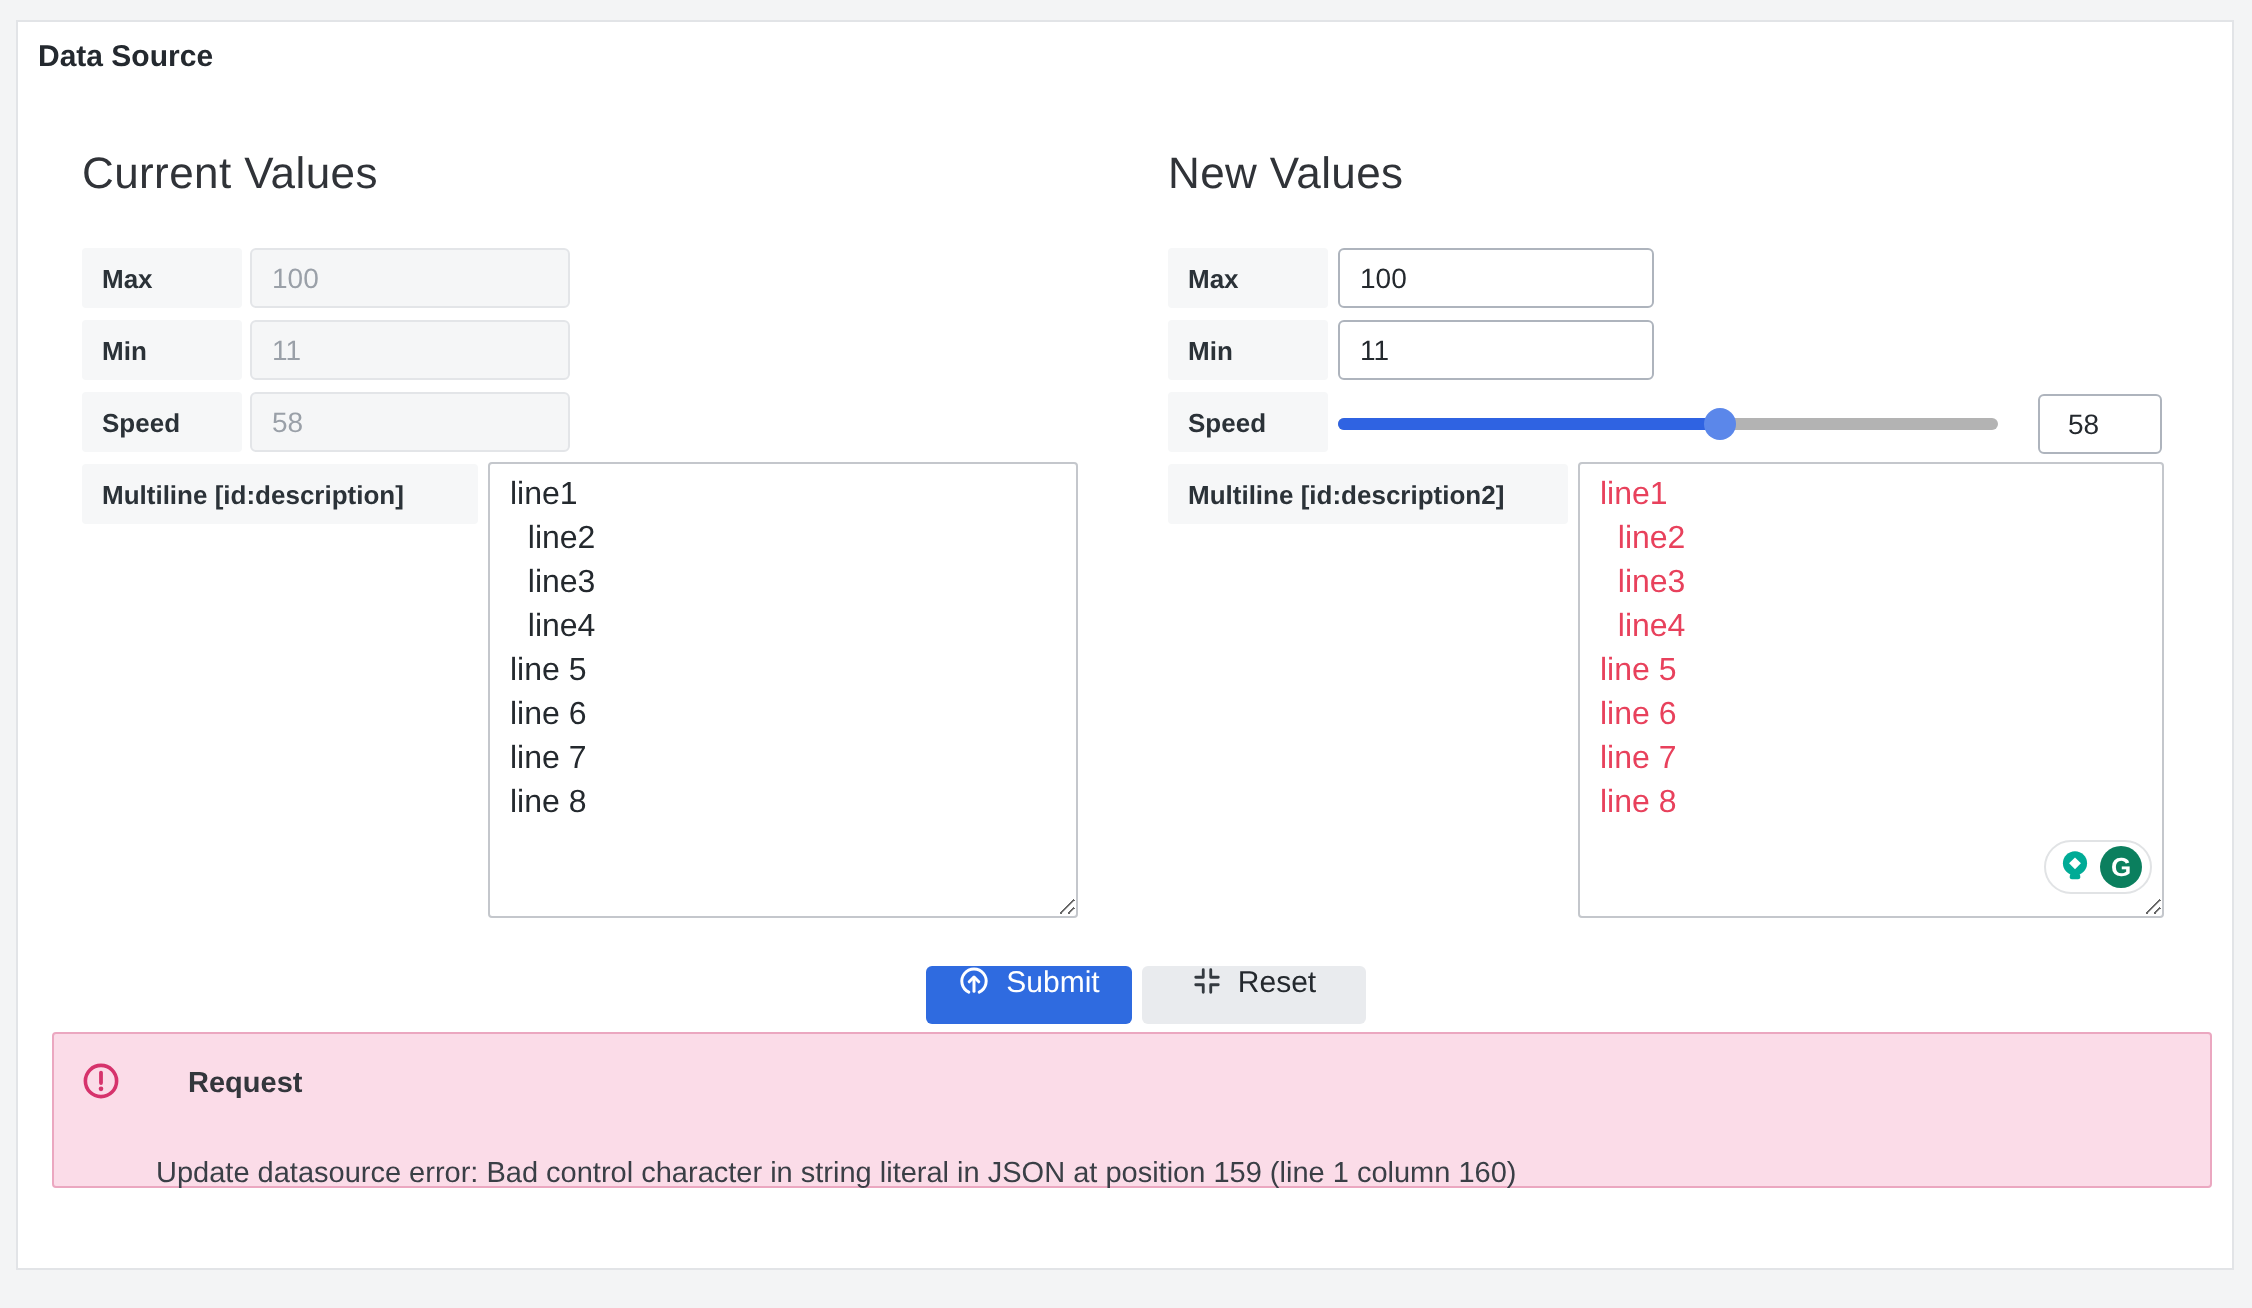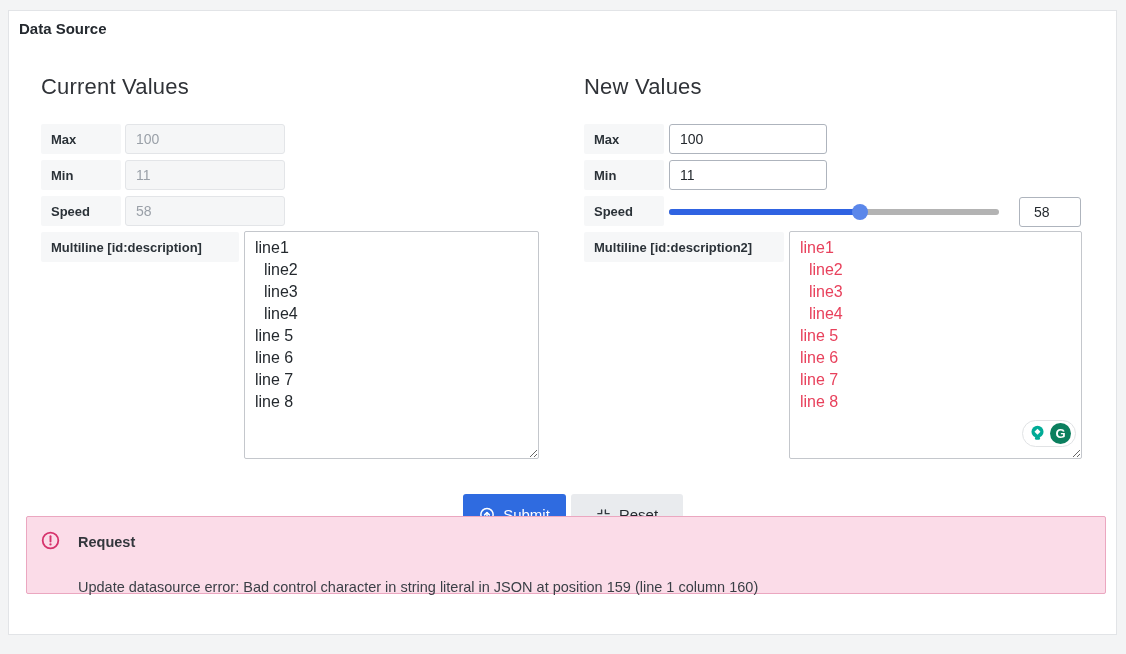--- a/index.html
+++ b/index.html
@@ -61,34 +61,33 @@
     background: #2f63e2; border-radius: 3px;
   }
   .slider-thumb {
     position: absolute; right: -8px; top: -5px;
     width: 16px; height: 16px; border-radius: 50%;
     background: #5b87ea;
   }
   .btn {
     position: absolute; height: 29px; border: none; border-radius: 3px;
     font-family: "Liberation Sans", sans-serif; font-size: 15px;
-    display: flex; align-items: flex-end; justify-content: center; gap: 8px;
+    display: flex; align-items: flex-start; justify-content: center; gap: 8px;
     cursor: pointer;
-    margin-top: 11px;
   }
   .btn.primary { background: #2f6be0; color: #ffffff; }
   .btn.plain   { background: #e9ebee; color: #24292e; }
   .alert {
     position: absolute; left: 17px; top: 505px;
     width: 1080px; height: 78px;
     background: #fbdce8; border: 1px solid #eba7c0; border-radius: 2px;
   }
   .alert-icon { position: absolute; left: 14px; top: 14px; }
   .alert-title {
-    position: absolute; left: 51px; top: 17px;
+    position: absolute; left: 67px; top: 17px;
     font-size: 14.5px; font-weight: 700; color: #33363c;
   }
   .alert-msg {
     position: absolute; left: 51px; top: 62px;
     font-size: 14.5px; font-weight: 400; color: #3a3f46;
   }
   .gram-pill {
     position: absolute; left: 1013px; top: 409px;
     width: 54px; height: 27px;
     background: #ffffff; border: 1px solid #e1e3e5; border-radius: 14px;

